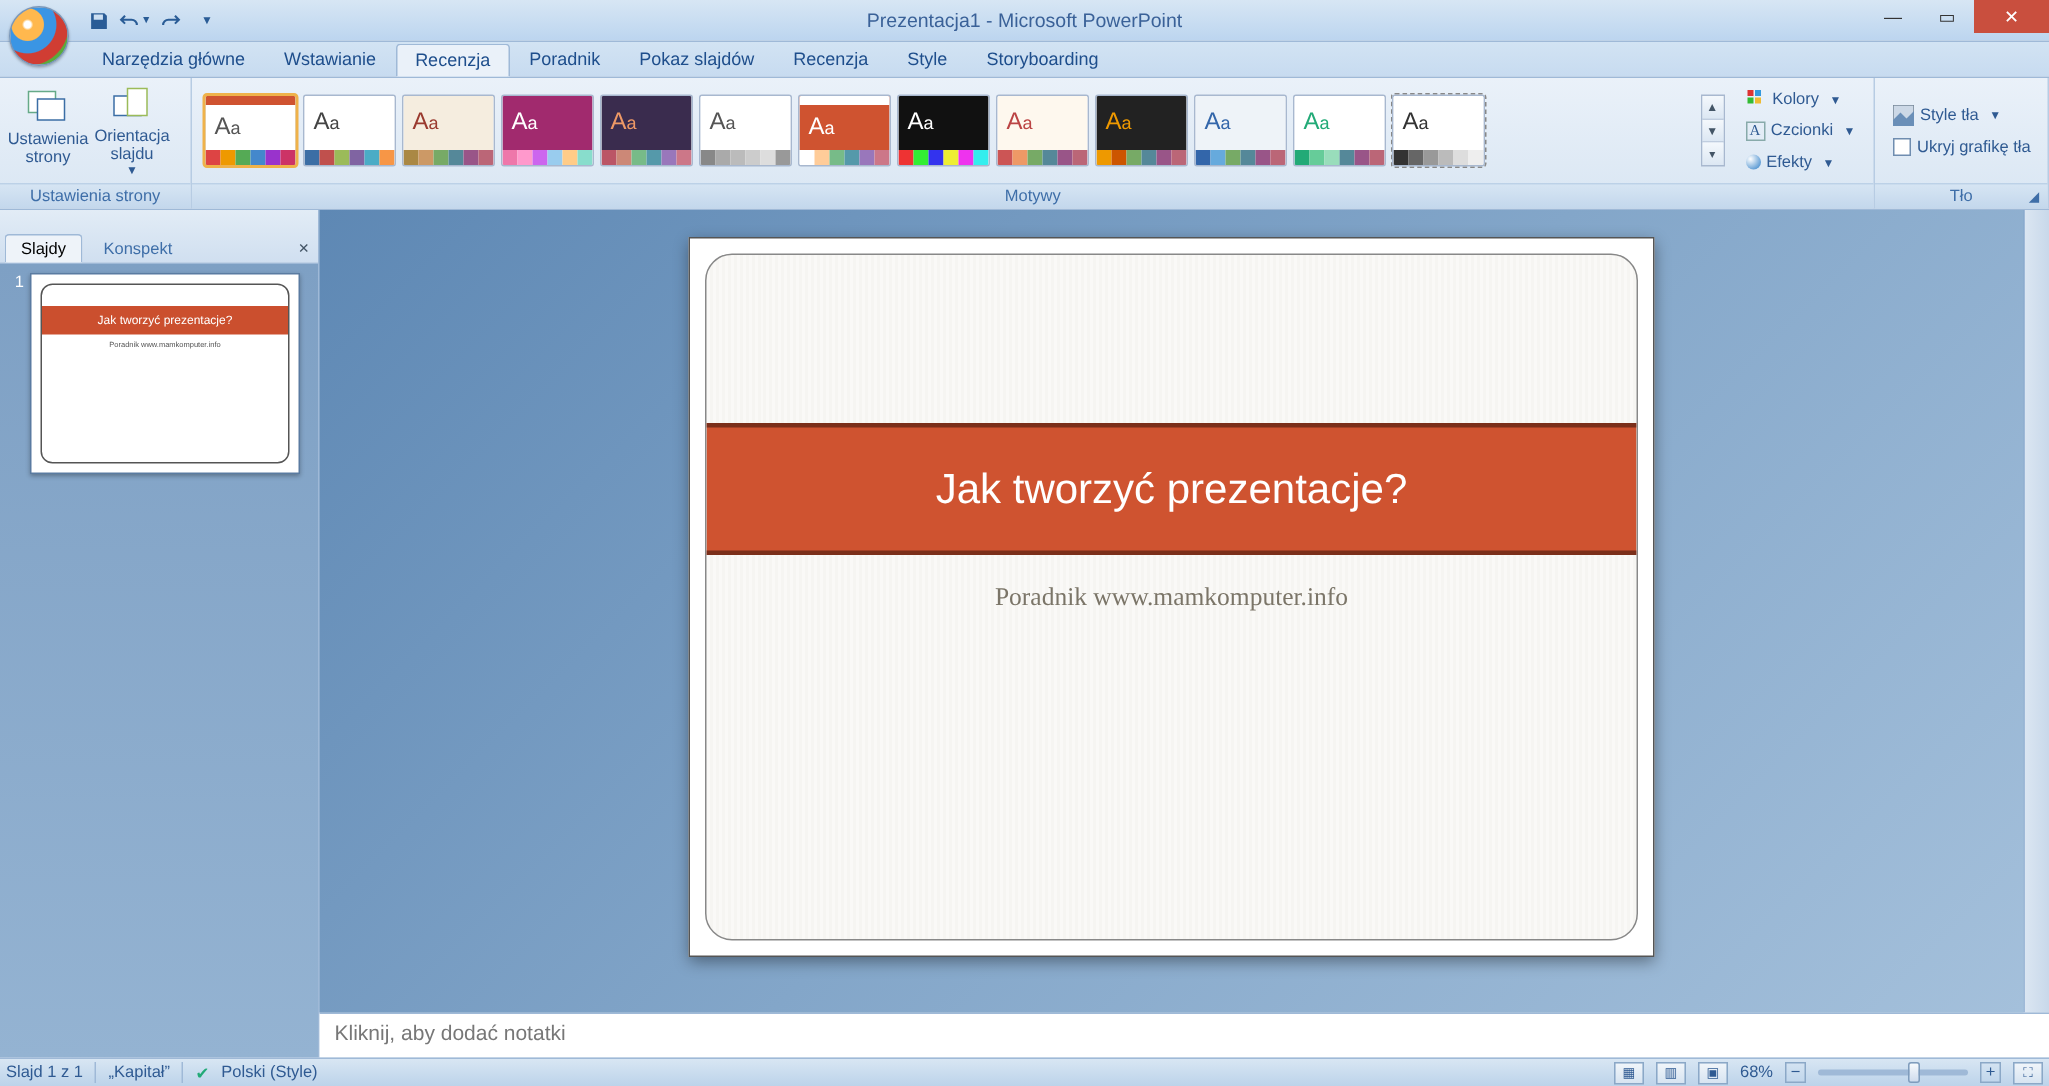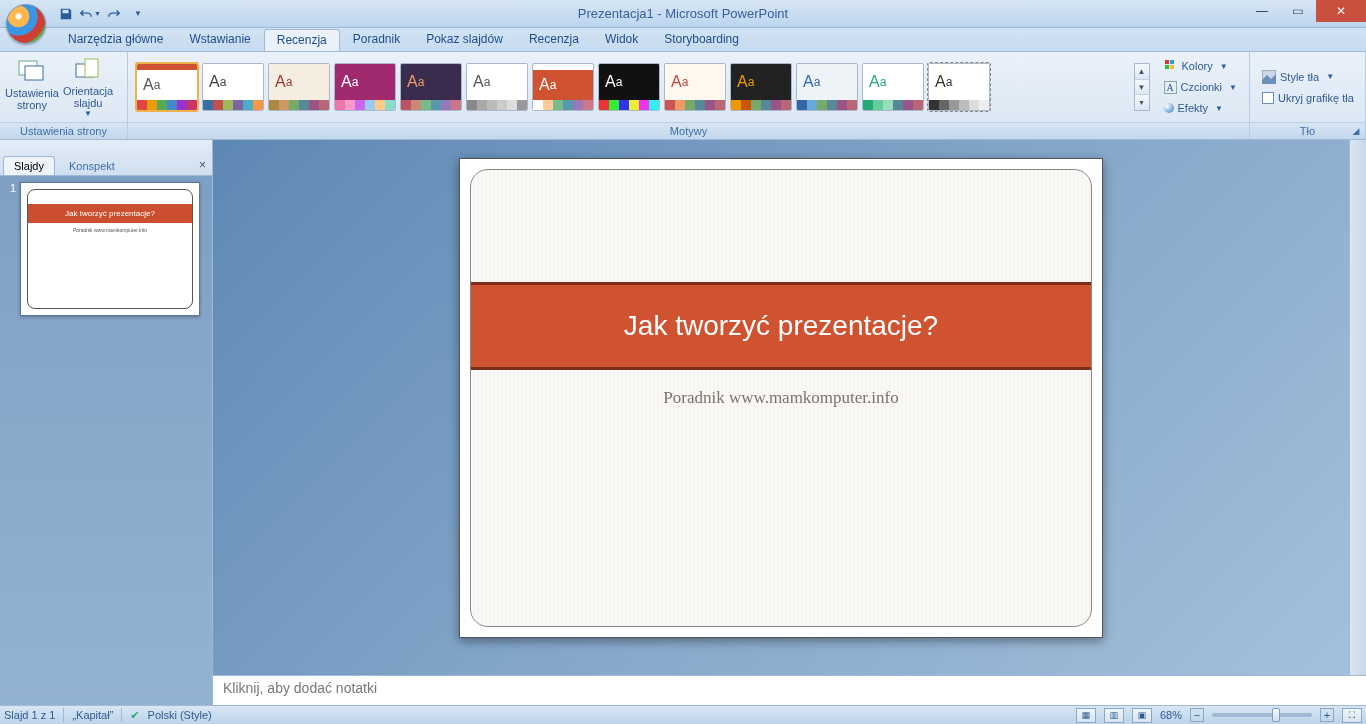--- a/index.html
+++ b/index.html
@@ -114,21 +114,21 @@
   </div>
 </div>
 
 <div class="tabs-row" id="tabs-row">
     <div class="tab">Narzędzia główne</div>
     <div class="tab">Wstawianie</div>
     <div class="tab active">Recenzja</div>
     <div class="tab">Poradnik</div>
     <div class="tab">Pokaz slajdów</div>
     <div class="tab">Recenzja</div>
-    <div class="tab">Widok</div>
+    <div class="tab">Style</div>
     <div class="tab">Storyboarding</div>
   </div>
 
 <div class="ribbon">
   <div class="group" style="width:128px;">
     <div class="group-body">
       <div class="big-btn">
         <div class="bicon">
             <svg width="30" height="26">
               <rect x="2" y="3" width="18" height="14" fill="#fff" stroke="#6a8"></rect>

